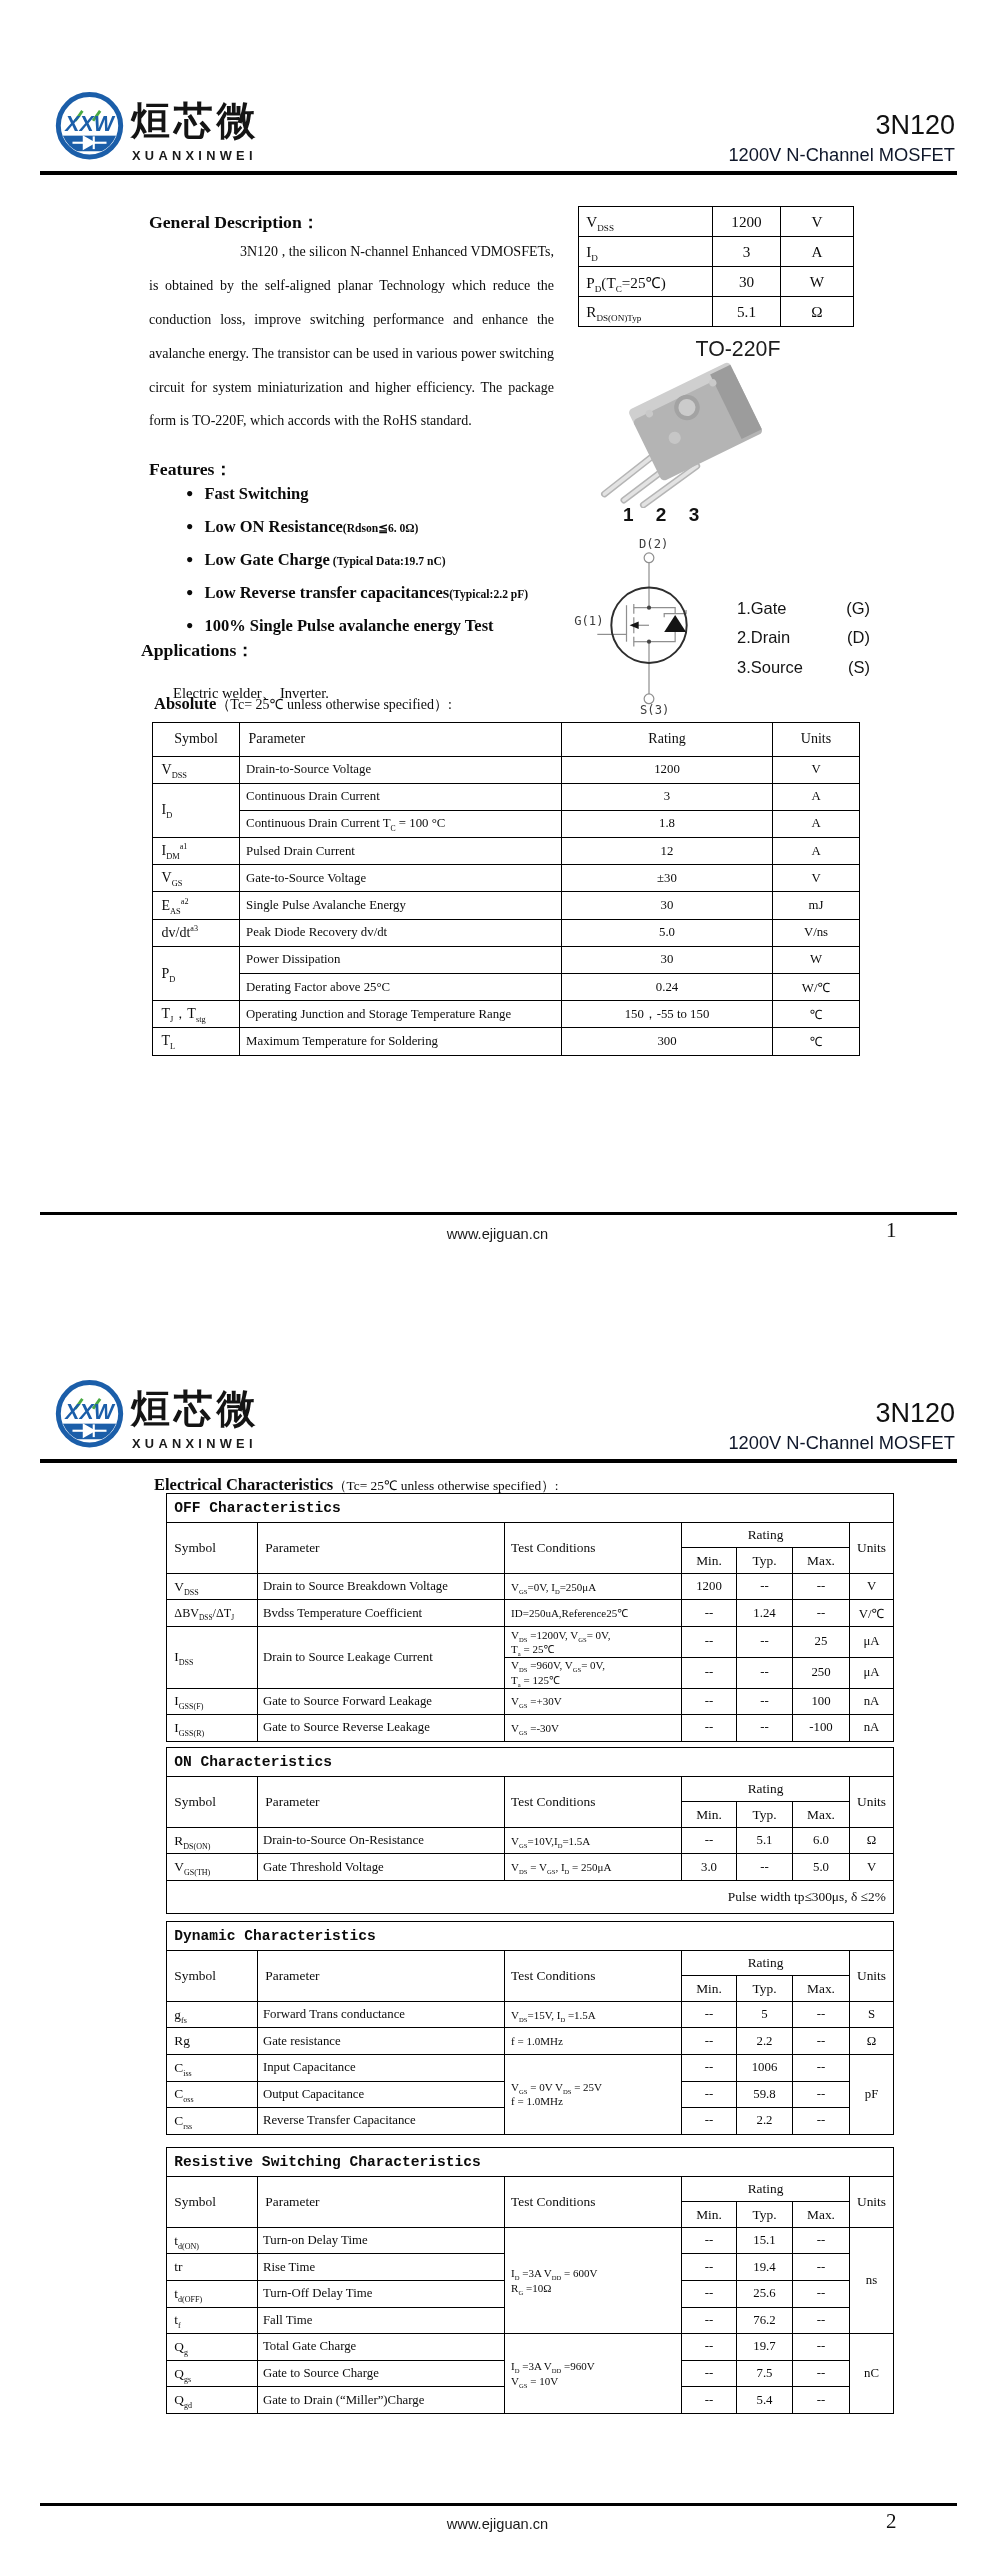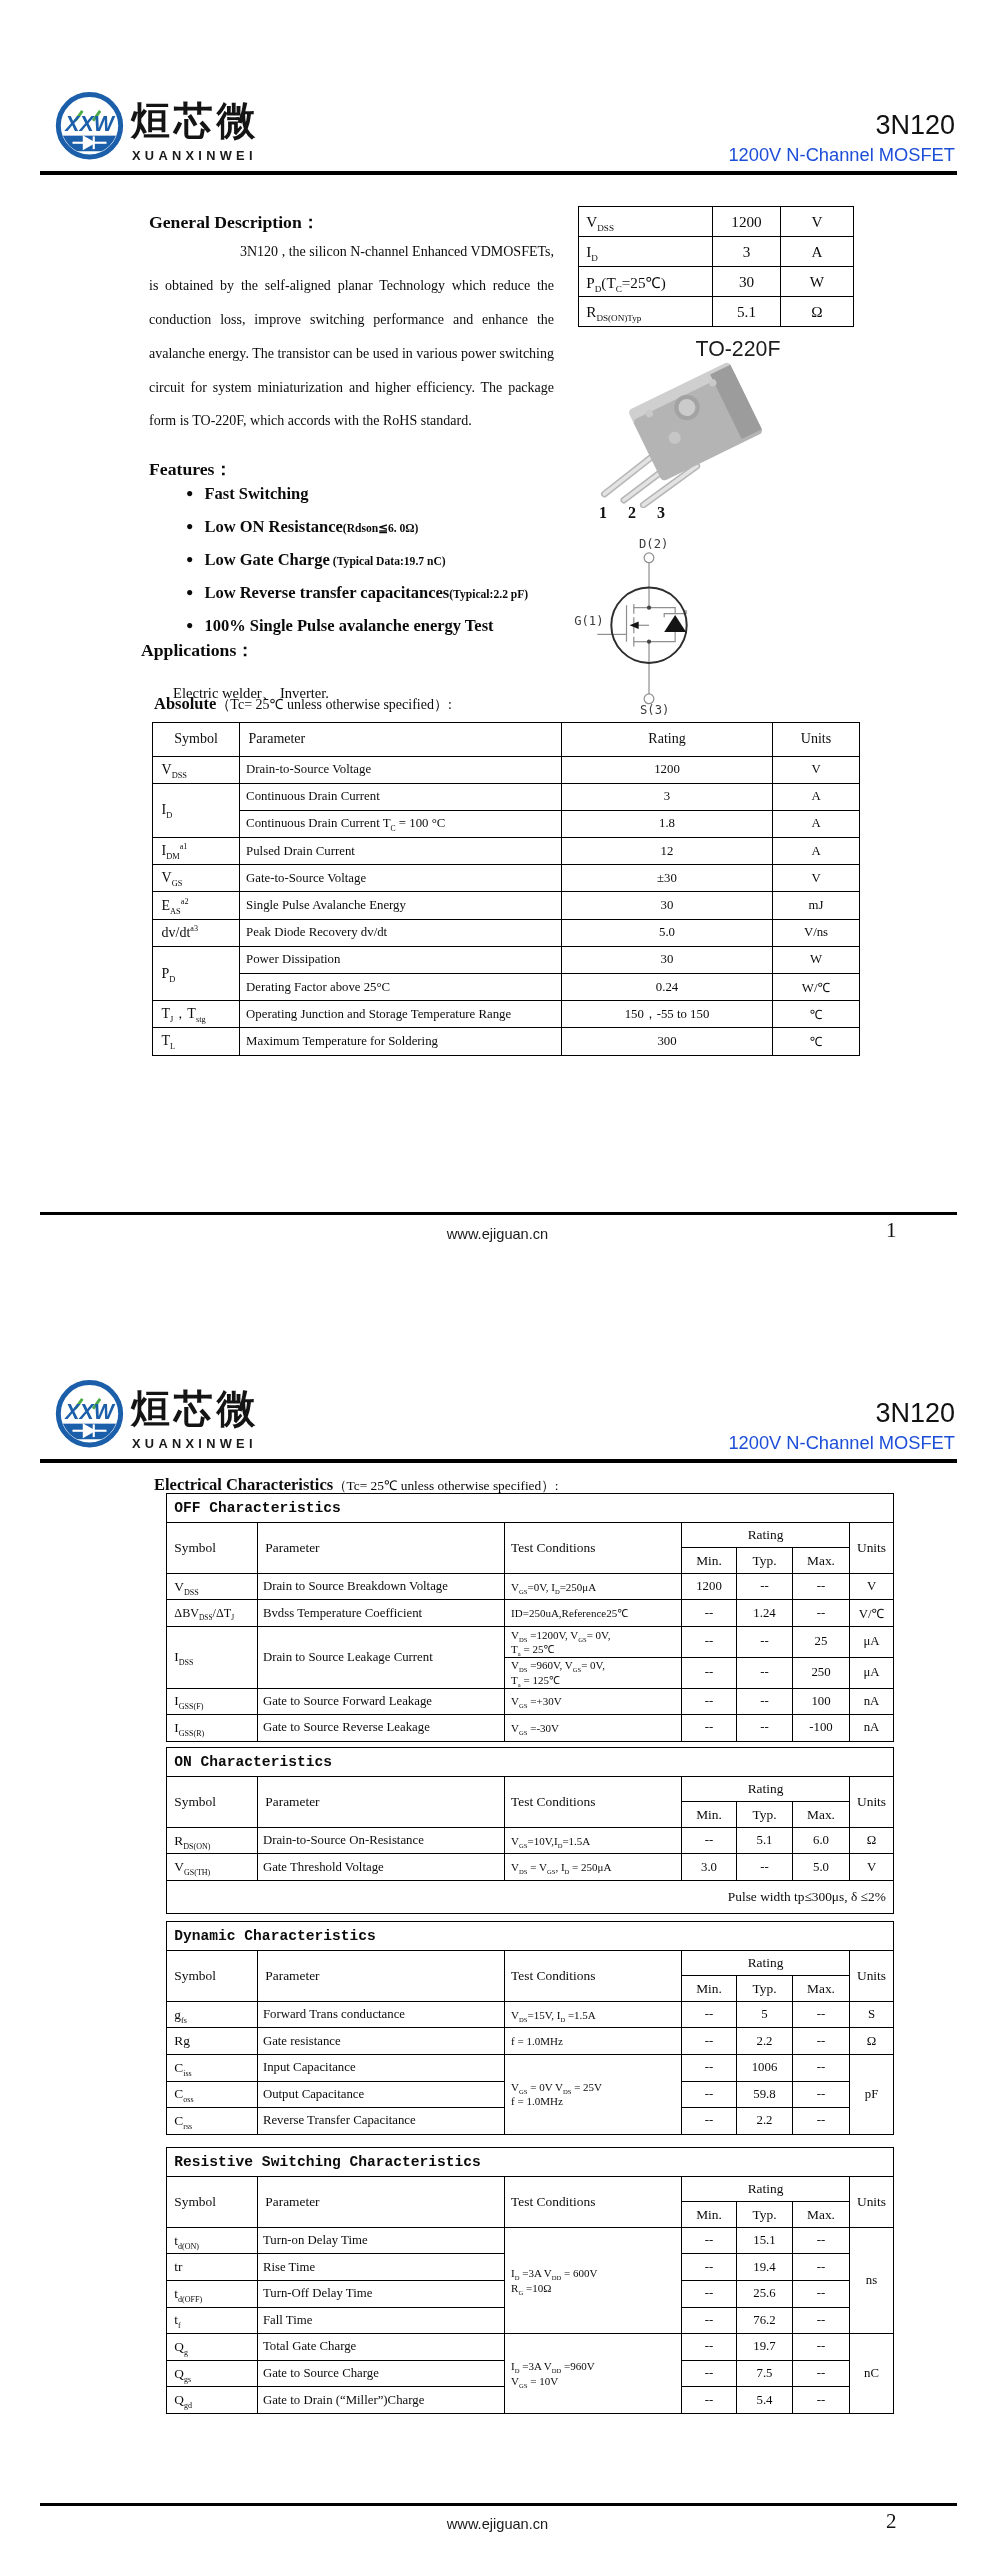--- a/index.html
+++ b/index.html
@@ -5,21 +5,21 @@
   html,body{margin:0;padding:0;background:#ffffff;}
   body{width:995px;font-family:"Liberation Serif",serif;color:#0b0b0b;}
   .page{position:relative;width:995px;height:1288px;background:#fff;overflow:hidden;}
   .abs{position:absolute;}
   .rule{position:absolute;left:40px;right:38px;height:3.7px;background:#000;}
 
   
   .logo-zh{font-size:39px;font-weight:bold;letter-spacing:3.7px;color:#141414;line-height:1;}
   .logo-en{font-size:12.8px;font-weight:bold;letter-spacing:4.3px;color:#1a1a1a;font-family:"Liberation Sans",sans-serif;}
   .part-number{font-family:"Liberation Sans",sans-serif;font-size:27px;color:#111;text-align:right;line-height:1;}
-  .part-subtitle{font-family:"Liberation Sans",sans-serif;font-size:18.3px;color:#1d4ed8;text-align:right;line-height:1;}
+  .part-subtitle{font-family:"Liberation Sans",sans-serif;font-size:18.3px;color:#0f172a;text-align:right;line-height:1;}
 
   
   .h-sec{font-size:17.7px;font-weight:bold;}
   .h-cond{font-size:14px;font-weight:normal;}
 
   .para{width:405px;font-size:14px;line-height:2.42;text-align:justify;text-indent:91px;}
 
   ul.features{list-style:none;margin:0;padding:0;}
   ul.features li{margin:0 0 14px 0;line-height:1.15;}
   ul.features li::before{content:"●";font-size:12.2px;margin-right:11px;vertical-align:1.8px;}
@@ -55,21 +55,21 @@
   .ec th{font-size:13.4px;height:24.4px;padding:0 1.2px;}
   .ec td{height:24.4px;font-size:12.8px;padding:0.6px 4.9px;}
   .ec td.sym{font-size:13.4px;text-align:left;padding-left:7.3px;}
   .ec td.test{font-size:11px;line-height:1.3;text-align:left;padding-left:6.1px;}
   .ec td.c{text-align:center;padding:0.6px 1.2px;}
   .ec tr.gs td{border-top:1.8px solid #000;}
   .ec tr.hdr2 th{border-top:0.9px solid #000;}
   .ec td.note{font-size:13.4px;text-align:right;padding:3.7px 7.3px;border-top:1.8px solid #000;}
 
   .to-label{font-family:"Liberation Sans",sans-serif;font-size:21.3px;color:#1c1c1c;}
-  .pins-label{font-family:Liberation Serif, serif;font-weight:bold;font-size:16px;letter-spacing:8.5px;color:#111;}
+  .pins-label{font-family:Liberation Sans, sans-serif;font-weight:bold;font-size:19px;letter-spacing:8.5px;color:#111;margin-left:24px;}
   .schem-label{font-family:"DejaVu Sans Mono",monospace;font-size:12.2px;color:#3c3c3c;}
   .legend-row{display:flex;width:133px;justify-content:space-between;font-family:"Liberation Sans",sans-serif;font-size:16.5px;color:#141414;margin-bottom:10.4px;}
 
   .footer-url{position:absolute;left:0;width:100%;text-align:center;font-family:"Liberation Sans",sans-serif;font-size:14.6px;color:#1a1a1a;}
   .footer-num{position:absolute;font-size:21px;color:#111;}
 </style>
 </head>
 <body>
 
 <div class="page">
@@ -194,20 +194,34 @@
       <circle cx="125" cy="94" r="3.4" fill="#444"></circle>
       <circle cx="125" cy="150" r="3.4" fill="#444"></circle>
       <polygon points="108,117 108,129 93,123" fill="#141414"></polygon>
       <polygon points="150,134 186,134 168,106" fill="#141414"></polygon>
     </svg>
     <span class="abs schem-label" style="left:66px;top:0;">D(2)</span>
     <span class="abs schem-label" style="left:1.2px;top:77px;">G(1)</span>
     <span class="abs schem-label" style="left:67px;top:166px;">S(3)</span>
   </div>
 
+  <div class="abs" style="left:737px;top:599px;">
+    <div class="legend-row">
+      <span>1.Gate</span>
+      <span>(G)</span>
+    </div>
+    <div class="legend-row">
+      <span>2.Drain</span>
+      <span>(D)</span>
+    </div>
+    <div class="legend-row">
+      <span>3.Source</span>
+      <span>(S)</span>
+    </div>
+  </div>
 
   <div class="abs" style="left:154px;top:694px;">
     <span class="h-sec" style="font-size:16.5px;">Absolute</span><span class="h-cond">（Tc= 25℃  unless otherwise specified）:</span>
   </div>
 
   <table class="t-abs abs" style="left:152px;top:722px;width:706px;">
     <colgroup>
         <col style="width:87px">
         <col style="width:322px">
         <col style="width:211px">

